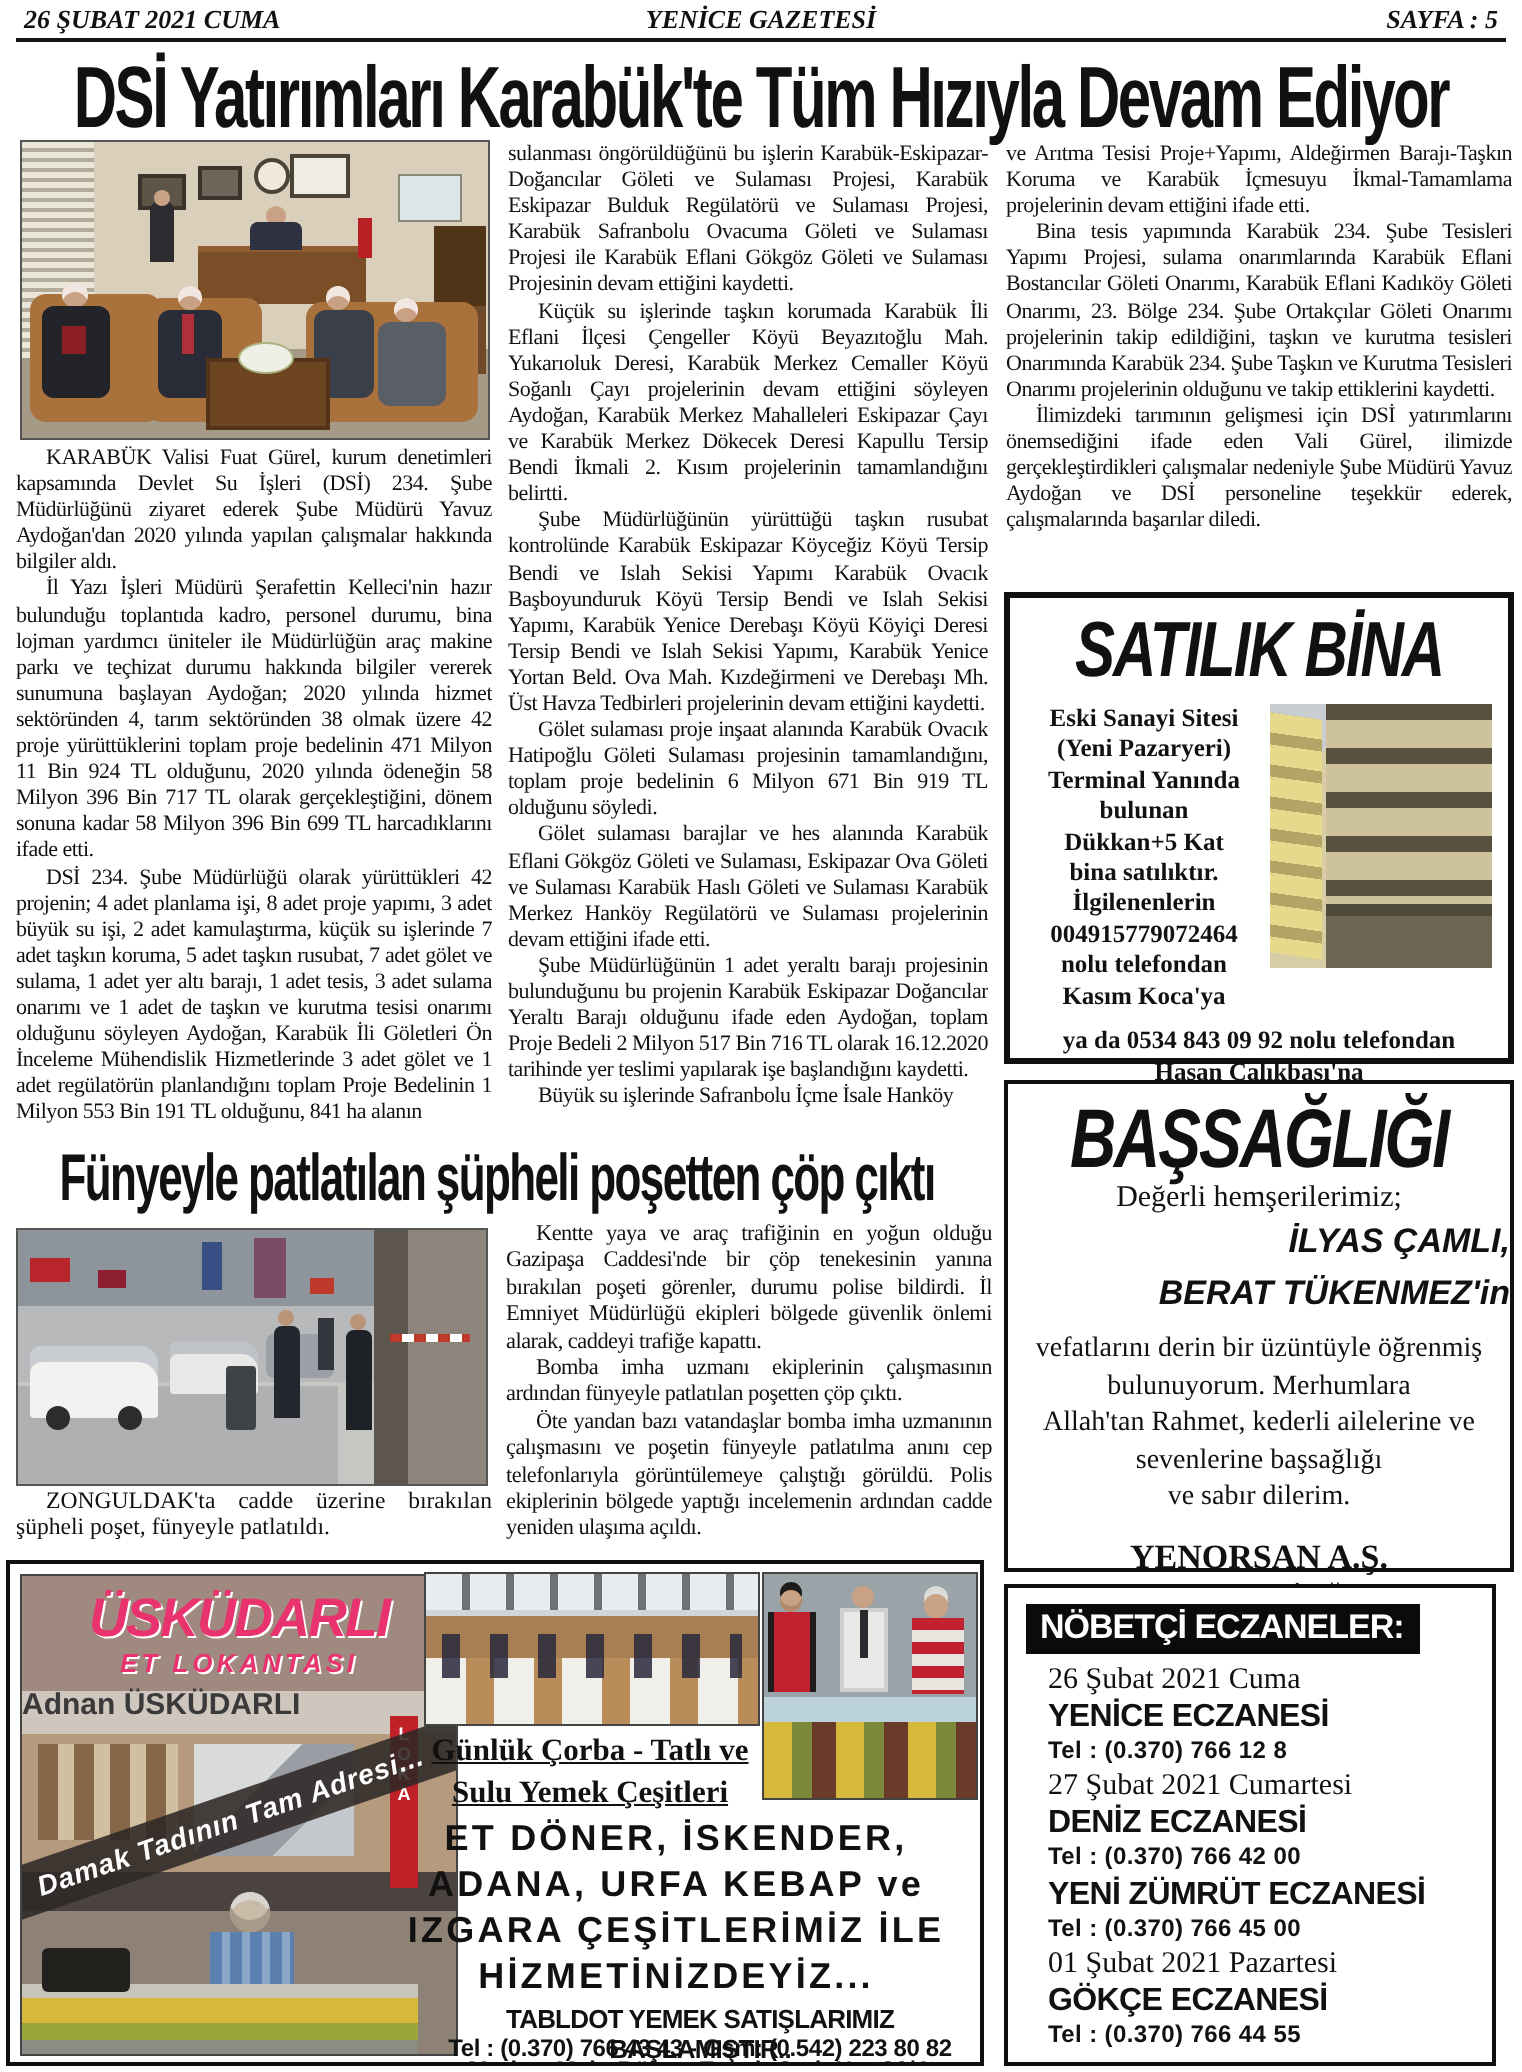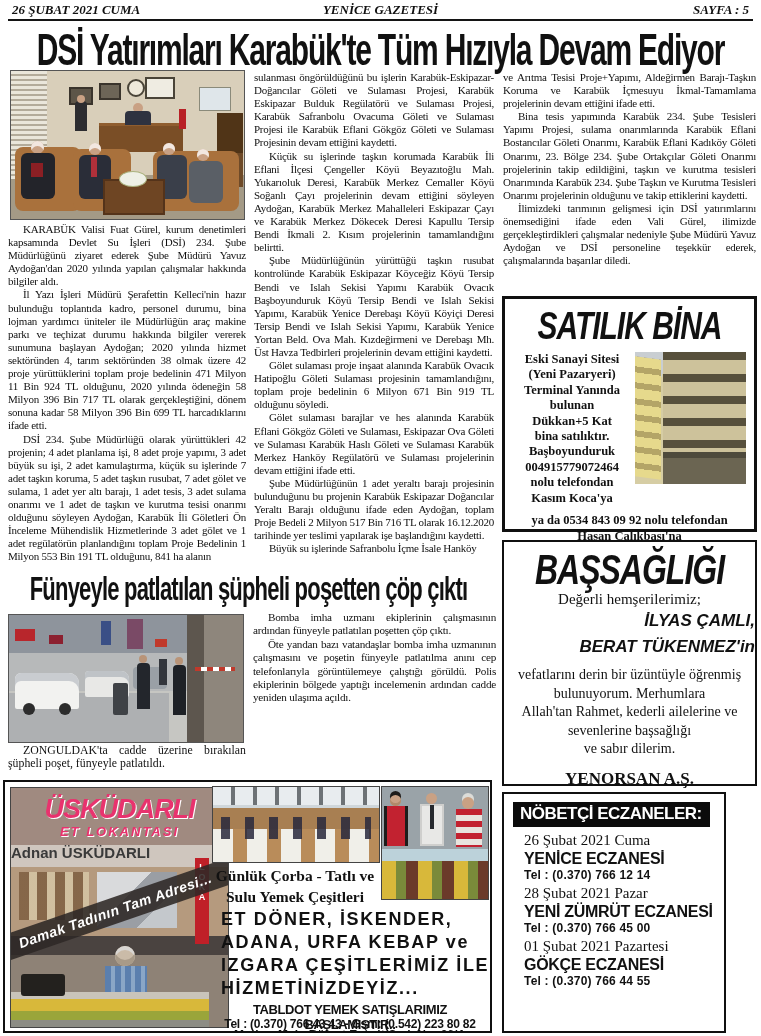--- a/index.html
+++ b/index.html
@@ -67,22 +67,22 @@
   .brand-owner{position:absolute;left:0;top:56px;width:100%;text-align:left;
      font:800 15px "Liberation Sans",sans-serif;color:#3a3a3a;}
   .diag-banner{position:absolute;left:-14px;top:150px;width:250px;height:26px;background:rgba(45,40,38,0.88);
      transform:rotate(-19deg);transform-origin:left center;text-align:center;
      font:italic 800 14px "Liberation Sans",sans-serif;color:#fff;line-height:26px;letter-spacing:0.5px;}
   .rphoto-mid{position:absolute;left:207px;top:4px;width:166px;height:75px;overflow:hidden;border:1px solid #444;
      background:linear-gradient(180deg,#cfd6da 0 28%,#a87f52 28% 70%,#e8e4dc 70% 100%);}
   .rphoto-right{position:absolute;left:376px;top:4px;width:106px;height:112px;overflow:hidden;border:1px solid #444;
      background:linear-gradient(180deg,#9aa3a8 0 55%,#bcd2da 55% 66%,#6c655c 66% 100%);}
   .gunluk{position:absolute;left:206px;top:83px;width:168px;text-align:center;
-     font:700 15.5px "Liberation Serif",serif;line-height:21px;}
-  .biglines{position:absolute;left:216px;top:126px;width:282px;text-align:left;
+     font:700 15.5px "Liberation Serif",serif;line-height:21px;text-decoration:underline;}
+  .biglines{position:absolute;left:192px;top:126px;width:282px;text-align:center;
      font:800 18px "Liberation Sans",sans-serif;letter-spacing:1.6px;line-height:23px;}
   .tabldot{position:absolute;left:204px;top:220px;width:282px;text-align:center;
      font:800 13px "Liberation Sans",sans-serif;letter-spacing:-0.4px;}
   .adtel{position:absolute;left:204px;top:235px;width:282px;text-align:center;
      font:800 12px "Liberation Sans",sans-serif;letter-spacing:-0.2px;}
   .adaddr1{position:absolute;left:204px;top:247px;width:282px;text-align:center;
      font:800 12px "Liberation Sans",sans-serif;}
   .restad .adaddr1{top:246px}
 </style>
 </head>
@@ -157,21 +157,21 @@
       <span>SATILIK BİNA</span>
     </div>
     <div class="satilik-row">
       <div class="satilik-lines">
         <div>Eski Sanayi Sitesi</div>
         <div>(Yeni Pazaryeri)</div>
         <div>Terminal Yanında</div>
         <div>bulunan</div>
         <div>Dükkan+5 Kat</div>
         <div>bina satılıktır.</div>
-        <div>Başboyunduruk</div>
+        <div>İlgilenenlerin</div>
         <div>004915779072464</div>
         <div>nolu telefondan</div>
         <div>Kasım Koca'ya</div>
       </div>
       <div class="satilik-photo">
         <div class="abs" style="left:0;top:6px;width:26px;height:120px;background:repeating-linear-gradient(180deg,#e6d98c 0 10px,#b4a567 10px 16px);transform:skewY(8deg);"></div>
         <div class="abs" style="left:28px;top:0;width:100px;height:132px;background:repeating-linear-gradient(0deg,#cdc29b 0 14px,#57503c 14px 22px),repeating-linear-gradient(90deg,rgba(205,194,155,0) 0 8px,#cdc29b 8px 20px);"></div>
         <div class="abs" style="left:28px;top:100px;width:100px;height:32px;background:#6b6552;box-shadow:inset 0 6px 0 #4e4a3c;"></div>
       </div>
     </div>
@@ -224,20 +224,21 @@
     <div class="abs" style="left:164px;top:50px;width:13px;height:50px;background:#1e2126;border-radius:4px 4px 0 0;"></div>
     <div class="abs" style="left:166px;top:42px;width:8px;height:8px;border-radius:50%;background:#b99478;"></div>
     <div class="abs" style="left:150px;top:44px;width:8px;height:26px;background:#33363c;"></div>
     <div class="abs" style="left:186px;top:52px;width:40px;height:4px;background:repeating-linear-gradient(90deg,#c0392b 0 6px,#fff 6px 12px);"></div>
   </div>
   <div class="caption" style="left:8px;top:744px;width:238px;">
     <p>ZONGULDAK'ta cadde üzerine bırakılan şüpheli poşet, fünyeyle patlatıldı.</p>
   </div>
 
   <div class="coltext" style="left:253px;top:611px;width:243px;height:170px;font-size:11.2px;line-height:13.4px;">
+    <p>Kentte yaya ve araç trafiğinin en yoğun olduğu Gazipaşa Caddesi'nde bir çöp tenekesinin yanına bırakılan poşeti görenler, durumu polise bildirdi. İl Emniyet Müdürlüğü ekipleri bölgede güvenlik önlemi alarak, caddeyi trafiğe kapattı.</p>
     <p>Bomba imha uzmanı ekiplerinin çalışmasının ardından fünyeyle patlatılan poşetten çöp çıktı.</p>
     <p>Öte yandan bazı vatandaşlar bomba imha uzmanının çalışmasını ve poşetin fünyeyle patlatılma anını cep telefonlarıyla görüntülemeye çalıştığı görüldü. Polis ekiplerinin bölgede yaptığı incelemenin ardından cadde yeniden ulaşıma açıldı.</p>
   </div>
 
   <div class="restad">
     <div class="rphoto-left">
       <div class="brand-top">ÜSKÜDARLI</div>
       <div class="brand-bottom">ET LOKANTASI</div>
       <div class="brand-owner">Adnan ÜSKÜDARLI</div>
       <div class="abs" style="left:8px;top:84px;width:70px;height:48px;background:repeating-linear-gradient(90deg,#7a5a3c 0 10px,#d8c9a8 10px 18px);opacity:0.8;"></div>
@@ -273,30 +274,34 @@
       <div>ADANA, URFA KEBAP ve</div>
       <div>IZGARA ÇEŞİTLERİMİZ İLE</div>
       <div>HİZMETİNİZDEYİZ...</div>
     </div>
     <div class="tabldot">TABLDOT YEMEK SATIŞLARIMIZ BAŞLAMIŞTIR..</div>
     <div class="adtel">Tel : (0.370) 766 43 43 - Gsm: (0.542) 223 80 82</div>
     <div class="adaddr1">Merkez Mah. Bülent Ecevit Cad. No: 26/A</div>
 
   </div>
 
-  <div class="boxed" style="left:502px;top:792px;width:224px;height:241px;border-width:2px;">
+  <div class="boxed" style="left:502px;top:792px;width:246px;height:241px;border-width:2px;">
     <div class="ph-titlebar">NÖBETÇİ ECZANELER:</div>
     <div class="ph-list">
       <div>
         <div class="ph-date">26 Şubat 2021 Cuma</div>
         <div class="ph-name">YENİCE ECZANESİ</div>
-        <div class="ph-tel">Tel : (0.370) 766 12 14</div>
+        <div class="ph-tel">Tel : (0.370) 766 12 8</div>
       </div>
       <div>
-        <div class="ph-date">28 Şubat 2021 Pazar</div>
+        <div class="ph-date">27 Şubat 2021 Cumartesi</div>
+        <div class="ph-name">DENİZ ECZANESİ</div>
+        <div class="ph-tel">Tel : (0.370) 766 42 00</div>
+      </div>
+      <div>
         <div class="ph-name">YENİ ZÜMRÜT ECZANESİ</div>
         <div class="ph-tel">Tel : (0.370) 766 45 00</div>
       </div>
       <div>
         <div class="ph-date">01 Şubat 2021 Pazartesi</div>
         <div class="ph-name">GÖKÇE ECZANESİ</div>
         <div class="ph-tel">Tel : (0.370) 766 44 55</div>
       </div>
     </div>
   </div>

